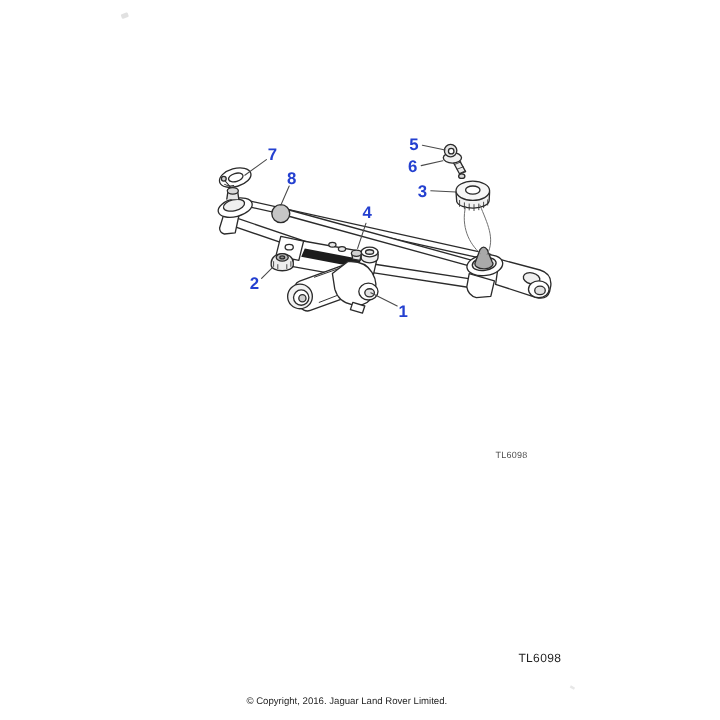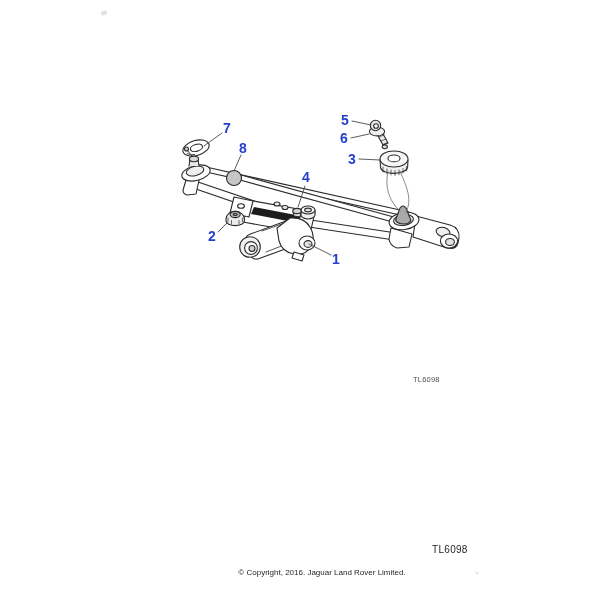--- a/index.html
+++ b/index.html
@@ -6,22 +6,22 @@
   .page{position:relative;width:600px;height:600px;background:#fff;overflow:hidden;
         font-family:"Liberation Sans",sans-serif;}
   .art{position:absolute;left:0;top:0;}
   .callout{position:absolute;transform:translate(-50%,-50%);
            font:bold 14px "Liberation Sans",sans-serif;
            color:var(--callout-color,#2440d0);cursor:pointer;line-height:1;}
   .code-watermark{position:absolute;left:413px;top:375px;
            font:7.5px "Liberation Sans",sans-serif;color:#4f4f4f;letter-spacing:.2px;}
   .code-main{position:absolute;left:432px;top:544px;
            font:10px "Liberation Sans",sans-serif;color:#1f1f1f;letter-spacing:.3px;}
-  .copyright{position:absolute;left:289px;top:568px;transform:translateX(-50%);
-           font:8px "Liberation Sans",sans-serif;color:#1f1f1f;white-space:nowrap;margin-left:33px;}
+  .copyright{position:absolute;left:289px;top:580px;transform:translateX(-50%);
+           font:8px "Liberation Sans",sans-serif;color:#1f1f1f;white-space:nowrap;}
   .artifact-a{position:absolute;left:101px;top:11px;width:6px;height:4px;
            background:#c9c9c9;opacity:.55;border-radius:1px;transform:rotate(-20deg);}
   .artifact-b{position:absolute;left:475px;top:572px;width:4px;height:2px;
            background:#cfcfcf;opacity:.5;transform:rotate(30deg);}
 </style>
 </head>
 <body>
 
 <div class="page">
 

